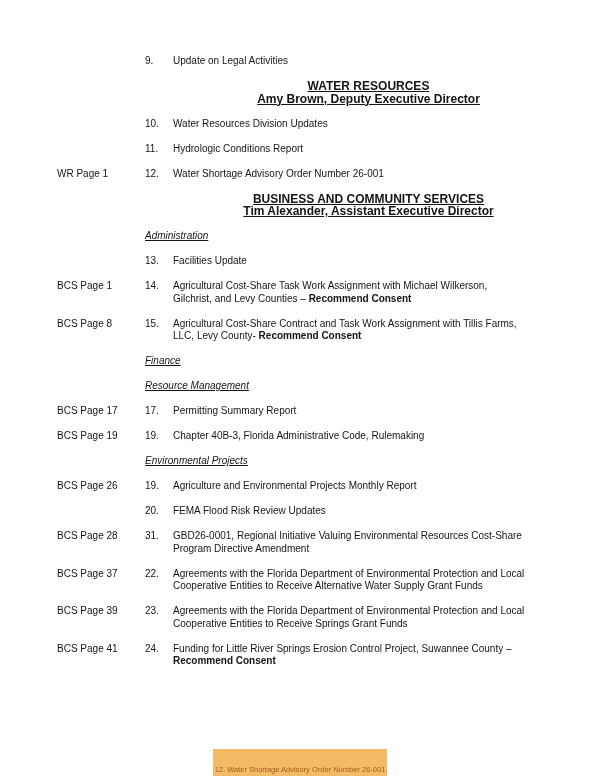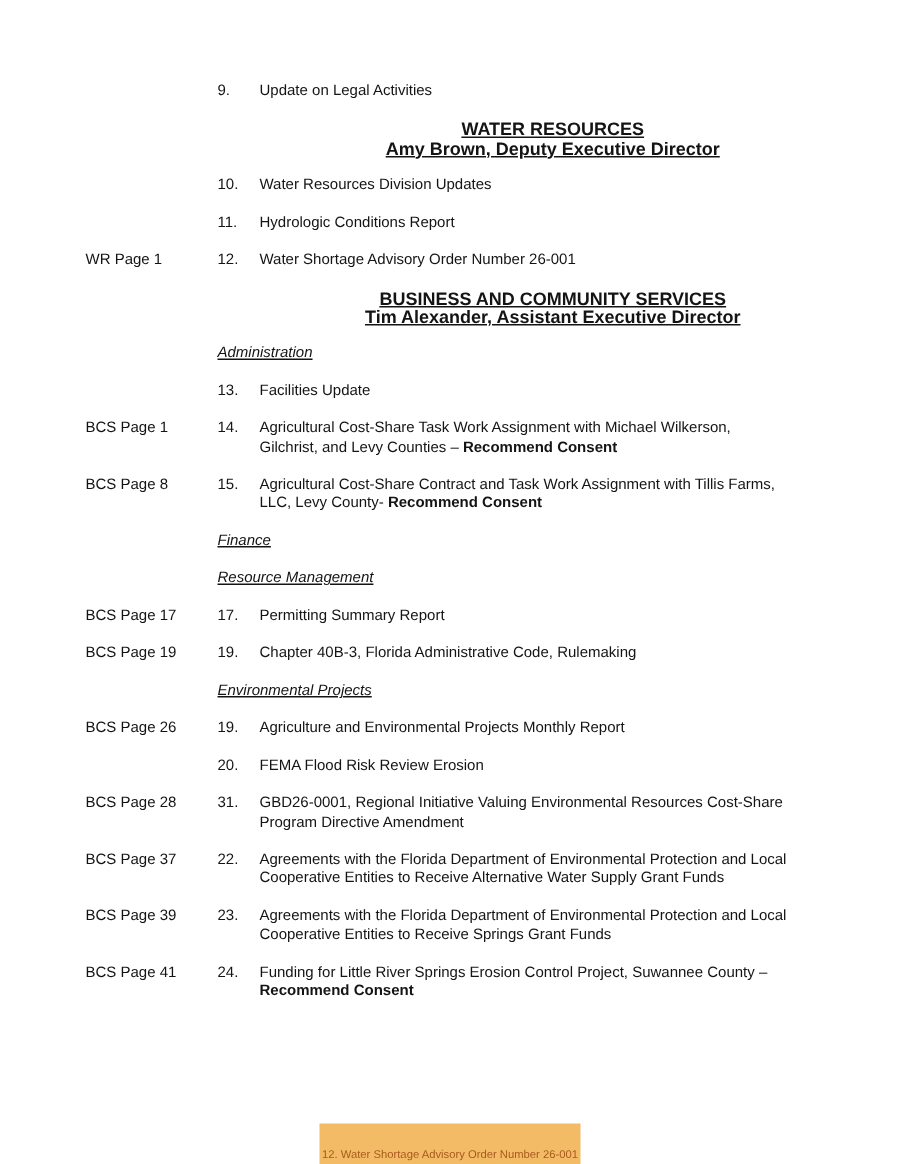--- a/index.html
+++ b/index.html
@@ -151,21 +151,21 @@
         <div class="subsection"><span class="uline">Environmental Projects</span></div>
       </div>
       <div class="row">
         <div class="pref">BCS Page 26</div>
         <div class="num">19.</div>
         <div class="txt"><span>Agriculture and Environmental Projects Monthly Report</span></div>
       </div>
       <div class="row">
         <div class="pref"></div>
         <div class="num">20.</div>
-        <div class="txt"><span>FEMA Flood Risk Review Erosion</span></div>
+        <div class="txt"><span>FEMA Flood Risk Review Updates</span></div>
       </div>
       <div class="row">
         <div class="pref">BCS Page 28</div>
         <div class="num">31.</div>
         <div class="txt"><span>GBD26-0001, Regional Initiative Valuing Environmental Resources Cost-Share
 Program Directive Amendment</span></div>
       </div>
       <div class="row">
         <div class="pref">BCS Page 37</div>
         <div class="num">22.</div>

